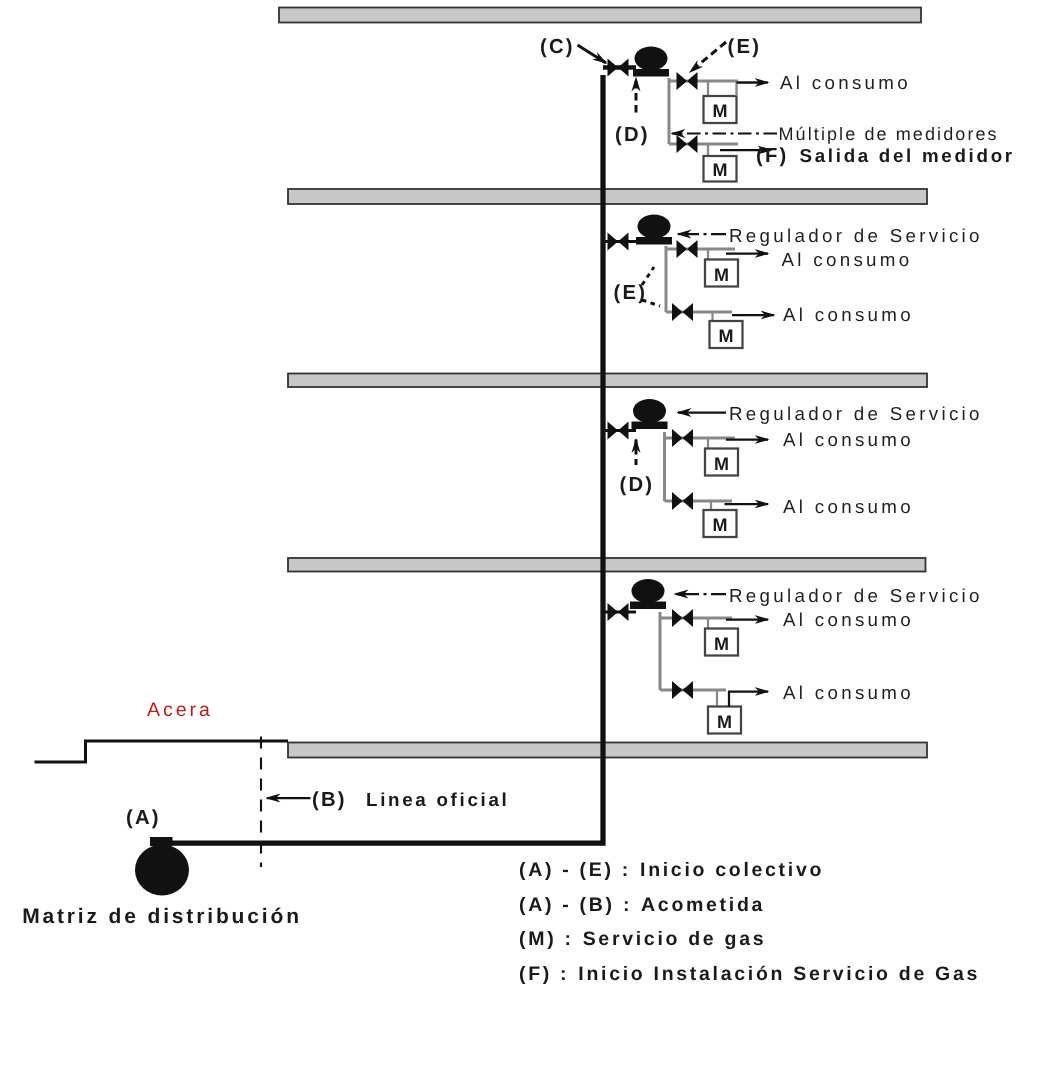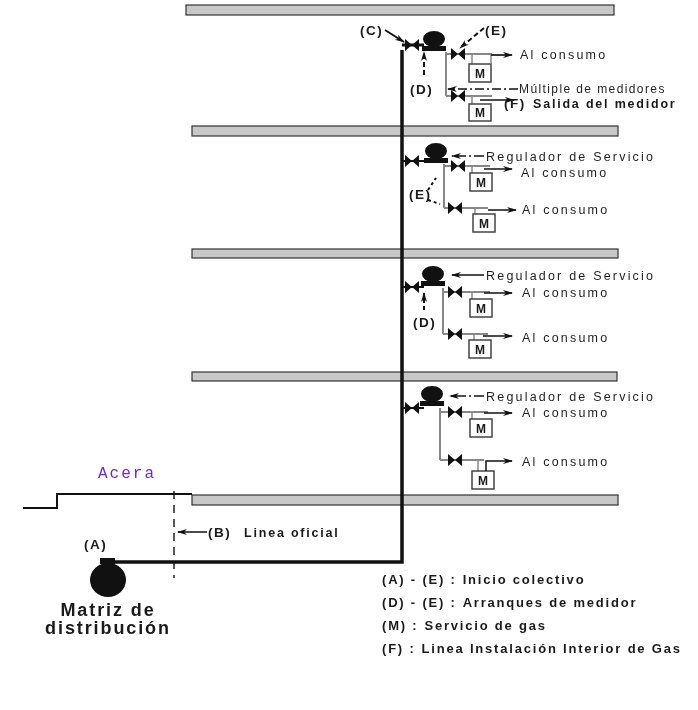--- a/index.html
+++ b/index.html
@@ -5,23 +5,23 @@
   html, body { margin: 0; padding: 0; background: #ffffff; }
   body { width: 698px; height: 710px; position: relative; overflow: hidden;
          font-family: "Liberation Sans", "DejaVu Sans", sans-serif; color: #1a1a1a; }
   #diagram { position: absolute; left: 0; top: 0; width: 698px; height: 710px; }
   .lbl { font-family: "Liberation Sans", "DejaVu Sans", sans-serif; font-size: 12.5px; letter-spacing: 2.2px; fill: #1f1f1f; }
   .lbl-b { font-family: "Liberation Sans", "DejaVu Sans", sans-serif; font-size: 12.5px; font-weight: bold; letter-spacing: 1.8px; fill: #1a1a1a; }
   .paren { font-family: "Liberation Sans", "DejaVu Sans", sans-serif; font-size: 13.5px; font-weight: bold; letter-spacing: 1.5px; fill: #1a1a1a; }
   .mtxt { font-family: "Liberation Sans", "DejaVu Sans", sans-serif; font-size: 12px; font-weight: bold; fill: #1a1a1a; }
   .legend { position: absolute; left: 346px; top: 568px; margin: 0; padding: 0; list-style: none; }
   .legend li { height: 23px; line-height: 23px; font-size: 13px; font-weight: bold; letter-spacing: 1.8px; color: #1a1a1a; white-space: nowrap; }
-  .legend .key { margin-right: 6px; margin-left: 36px; }
-  .bottom-caption { position: absolute; left: 8px; top: 601px; width: 200px; text-align: center; font-size: 18px; font-weight: bold; letter-spacing: 1.9px; line-height: 18px; color: #1a1a1a; }
-  .acera { position: absolute; left: 98px; top: 465px; font-size: 16px; letter-spacing: 2px; color: #6d28d9; font-family: Liberation Mono, monospace; }
+  .legend .key { margin-right: 6px; }
+  .bottom-caption { position: absolute; left: 8px; top: 601px; width: 200px; text-align: center; font-size: 14px; font-weight: bold; letter-spacing: 1.9px; line-height: 18px; color: #1a1a1a; }
+  .acera { position: absolute; left: 98px; top: 465px; font-size: 13px; letter-spacing: 2px; color: #b91c1c; }
 </style>
 </head>
 <body>
 
 <svg id="diagram" width="698" height="710" viewBox="0 0 698 710" xmlns="http://www.w3.org/2000/svg">
   <defs>
     <marker id="arrowR" markerWidth="10" markerHeight="8" refX="9" refY="4" orient="auto" markerUnits="userSpaceOnUse">
       <path d="M0,1 L10,4 L0,7 L3,4 Z" fill="#111"></path>
     </marker>
     <marker id="arrowL" markerWidth="12" markerHeight="8" refX="1" refY="4" orient="auto" markerUnits="userSpaceOnUse">
@@ -173,16 +173,16 @@
 </svg>
 
 <div class="acera">Acera</div>
 
 <div class="bottom-caption">
   <div>Matriz de distribución</div>
 </div>
 
 <ul class="legend">
   <li><span class="key">(A) - (E) :</span><span>Inicio colectivo</span></li>
-  <li><span class="key">(D) - (E) :</span><span>Arranques de medidor</span></li>
+  <li><span class="key">(A) - (B) :</span><span>Acometida</span></li>
   <li><span class="key">(M) :</span><span>Servicio de gas</span></li>
-  <li><span class="key">(F) :</span><span>Linea Instalación Interior de Gas</span></li>
+  <li><span class="key">(F) :</span><span>Inicio Instalación Servicio de Gas</span></li>
 </ul>
 
 </body></html>

